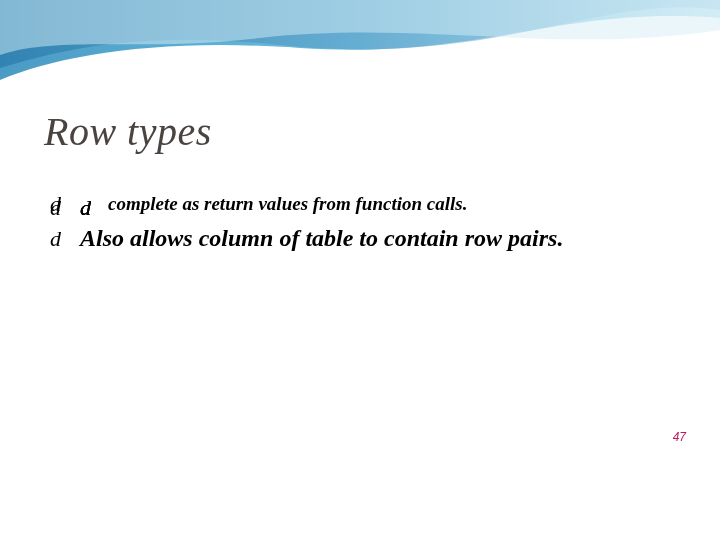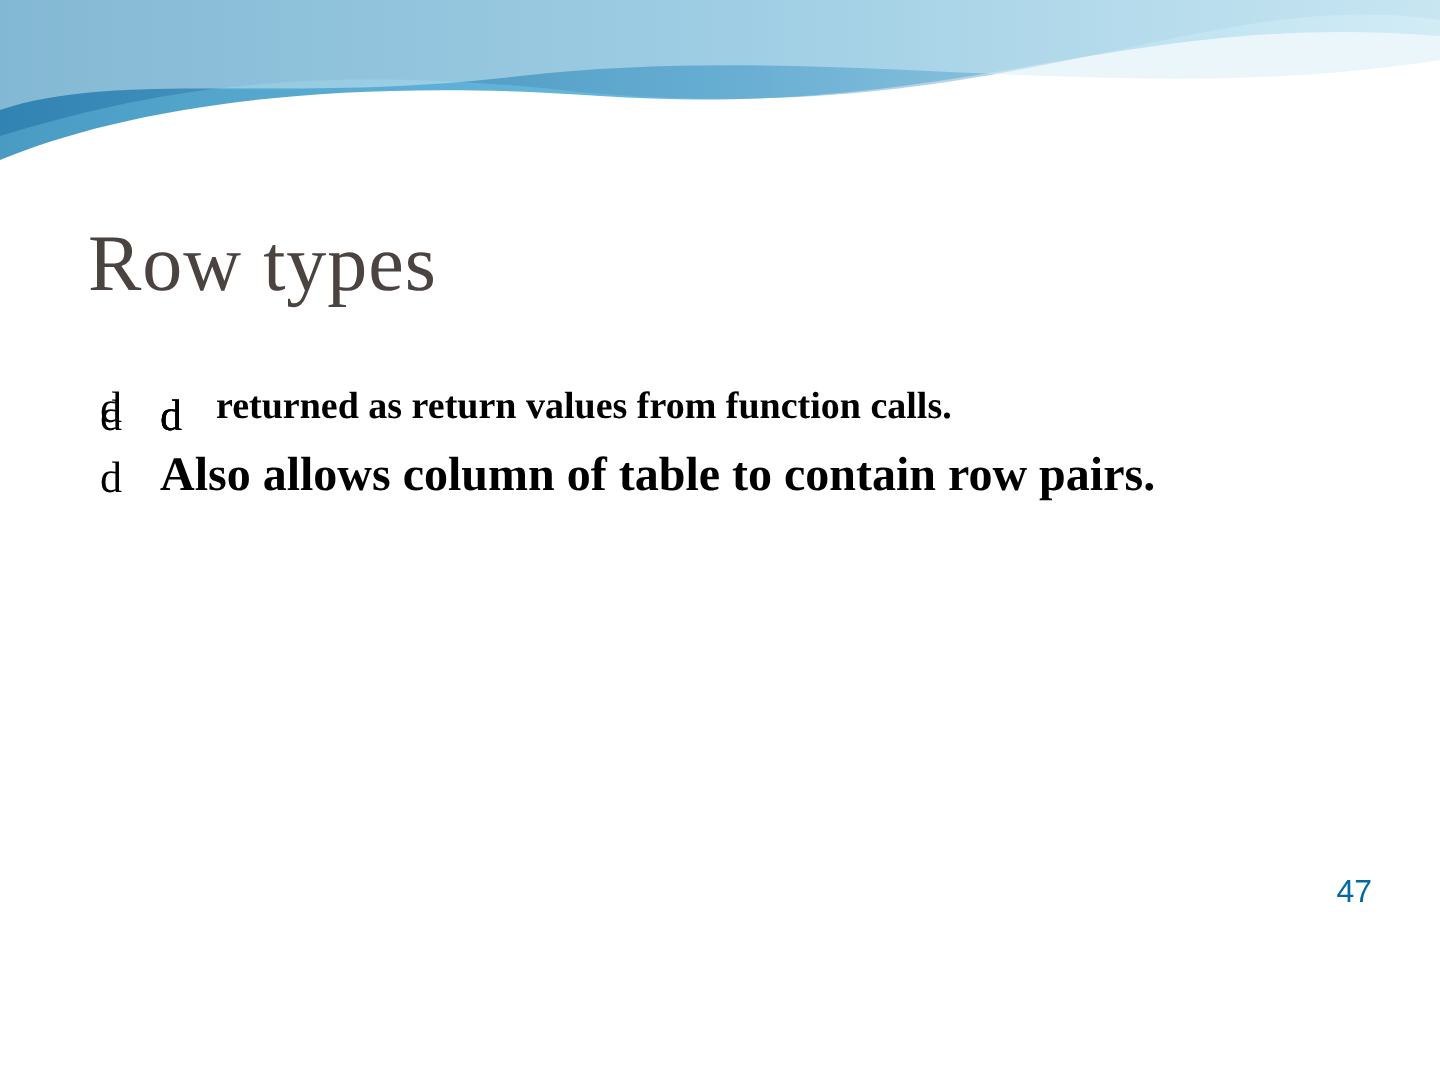--- a/index.html
+++ b/index.html
@@ -11,20 +11,21 @@
     font-family: "Book Antiqua", Palatino, "Palatino Linotype", Georgia, serif;
     color: #000;
     overflow: hidden;
     position: relative;
   }
   .slide {
     width: 720px;
     height: 468px;
     position: relative;
     box-sizing: border-box;
+    font-style: italic;
   }
   
   .wave {
     position: absolute;
     top: 0; left: 0;
     width: 720px;
     height: 120px;
     pointer-events: none;
   }
   .title {
@@ -78,25 +79,25 @@
   .footer-left {
     position: absolute;
     bottom: 18px;
     left: 50px;
     font-family: Arial, sans-serif;
     font-size: 14px;
     color: #6b6b6b;
   }
   .footer-right {
     position: absolute;
-    bottom: 12px;
+    bottom: 24px;
     right: 34px;
     font-family: Arial, sans-serif;
-    font-size: 16px;
-    color: #0369a1;
+    font-size: 12px;
+    color: #be185d;
   }
 </style>
 </head>
 <body>
 
 <div class="slide">
 
   <svg class="wave" viewBox="0 0 720 120" preserveAspectRatio="none">
     <defs>
       <linearGradient id="g1" x1="0" y1="0" x2="1" y2="0">
@@ -125,21 +126,21 @@
     </p>
     <div class="sublist">
       <p class="bullet2">
         <span class="mark">d</span>
       </p>
       <p class="bullet2">
         <span class="mark">d</span>
       </p>
       <p class="bullet2">
         <span class="mark">d</span>
-        <span>returned as return values from function calls.</span>
+        <span>complete as return values from function calls.</span>
       </p>
     </div>
     <p class="bullet1">
       <span class="mark">d</span>
       <span>Also allows column of table to contain row pairs.</span>
     </p>
   </div>
 
   <div class="footer-right">47</div>
 

